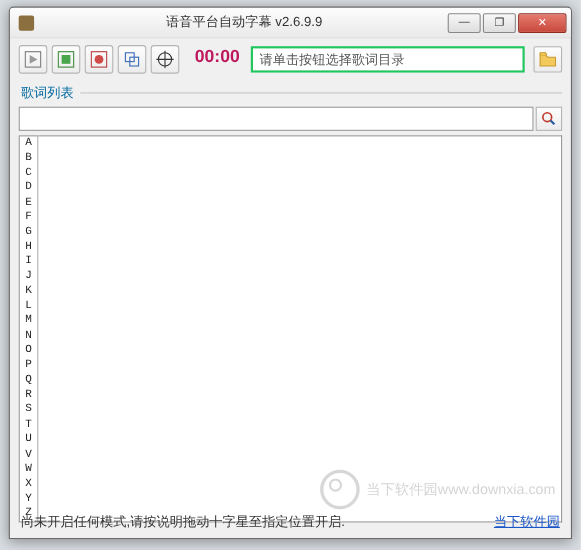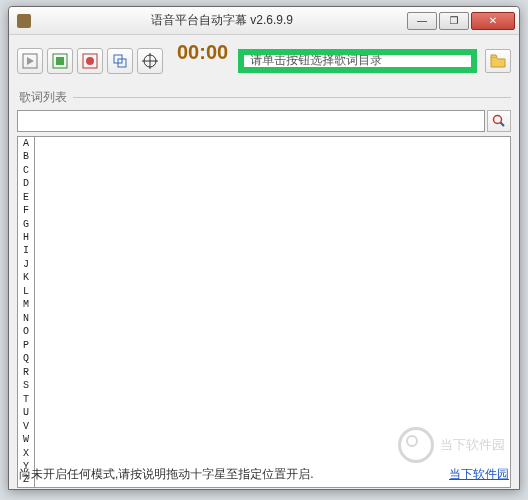--- a/index.html
+++ b/index.html
@@ -11,28 +11,28 @@
   .titlebar .app-icon { width: 14px; height: 14px; background: #8b6f3e; border-radius: 2px; margin-right: 6px; }
   .titlebar .title { font-size: 12px; color: #333; flex: 1; text-align: center; }
   .win-btns { display: flex; gap: 2px; }
   .win-btn { width: 30px; height: 18px; border: 1px solid #888; border-radius: 2px; background: linear-gradient(#f7f7f7,#dedede); font-size: 10px; display:flex; align-items:center; justify-content:center; color:#333; }
   .win-close { width: 44px; background: linear-gradient(#e67a6f,#c8493c); border-color:#8f2c22; color:#fff; }
 
   
   .toolrow { display:flex; align-items:center; gap:4px; padding: 6px 8px 4px 8px; }
   .tbtn { width: 26px; height: 26px; border: 1px solid #b5b5b5; border-radius: 3px; background: linear-gradient(#fdfdfd,#ececec); display:flex; align-items:center; justify-content:center; }
   .tbtn svg { width: 16px; height: 16px; }
-  .clock { font-family: "Segoe UI", sans-serif; font-size: 20px; font-weight: bold; margin: 0 6px 16px 10px; color:#a16207; }
-  .dir-input { flex:1; height:24px; border:6px solid #22c55e; background:#fff; font-size:12px; padding:2px 6px; color:#555; }
+  .clock { font-family: "Segoe UI", sans-serif; font-size: 16px; font-weight: bold; margin: 0 6px 4px 10px; color:#be185d; }
+  .dir-input { flex:1; height:24px; border:2px solid #22c55e; background:#fff; font-size:12px; padding:2px 6px; color:#555; }
   .folder-btn { width:26px; height:24px; border:1px solid #b5b5b5; border-radius:2px; background:linear-gradient(#fdfdfd,#ececec); display:flex; align-items:center; justify-content:center; margin-left:4px; }
 
   
   .cols { display:flex; gap:8px; padding: 2px 8px 0 8px; }
   .col { flex:1; }
-  .grouplabel { font-size:12px; color:#737373; margin:2px 0 4px 2px; height:18px; display:flex; align-items:center; }
+  .grouplabel { font-size:12px; color:#0369a1; margin:2px 0 4px 2px; height:18px; display:flex; align-items:center; }
   .grouplabel .hr { flex:1; height:1px; background:#c5c5c5; margin-left:6px; }
 
   
   .searchrow { display:flex; gap:2px; margin-bottom:4px; }
   .searchbox { flex:1; height:22px; border:1px solid #999; background:#fff; font-size:12px; padding:2px 4px; }
   .searchbtn { width:24px; height:22px; border:1px solid #b5b5b5; background:linear-gradient(#fdfdfd,#ececec); display:flex; align-items:center; justify-content:center; }
   .listarea { display:flex; height:352px; }
   .alphabar { width:18px; border:1px solid #999; background:#fff; display:flex; flex-direction:column; font-family: "Courier New", monospace; font-size:10px; line-height:1; }
   .alphabar span { flex:1; display:flex; align-items:center; justify-content:center; color:#222; }
   .songlist { flex:1; border:1px solid #999; border-left:none; background:#fff; }
@@ -157,20 +157,21 @@
         <div class="songlist"></div>
       </div>
     </div>
 
   </div>
 
   <div class="watermark">
     <div class="logo"></div>
     <div class="txt">
       <span>当下软件园</span>
+      <span>www.downxia.com</span>
     </div>
   </div>
 
   <div class="footer">
     <span class="status">尚未开启任何模式,请按说明拖动十字星至指定位置开启.</span>
     <a class="link" href="#">当下软件园</a>
   </div>
 </div>
 
 </body></html>

